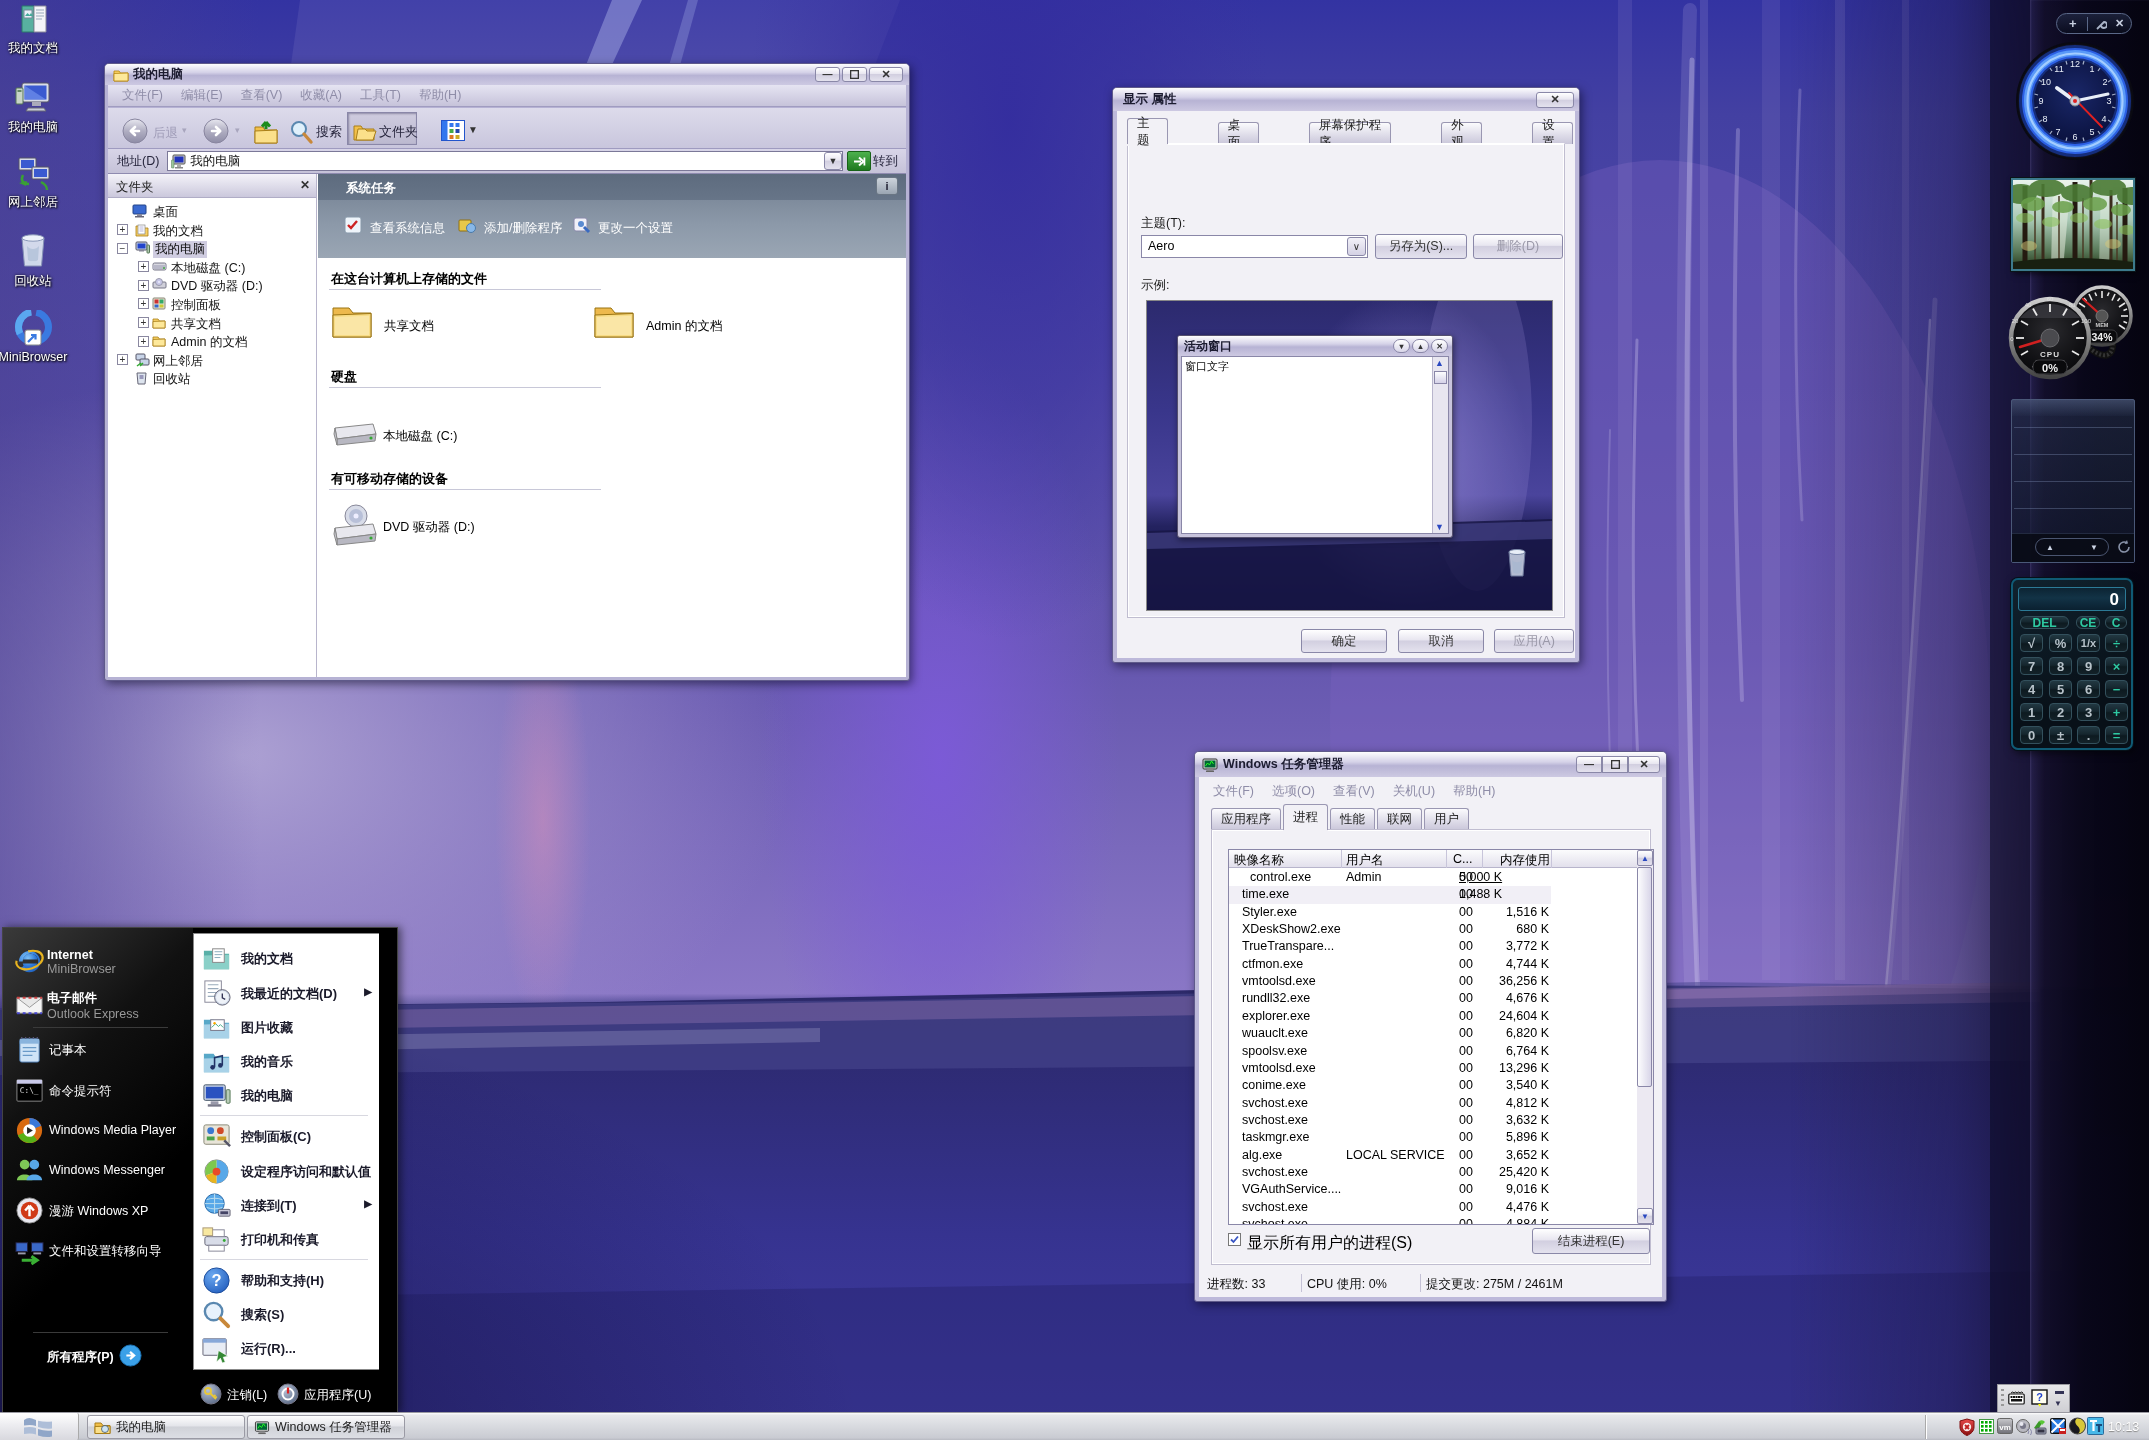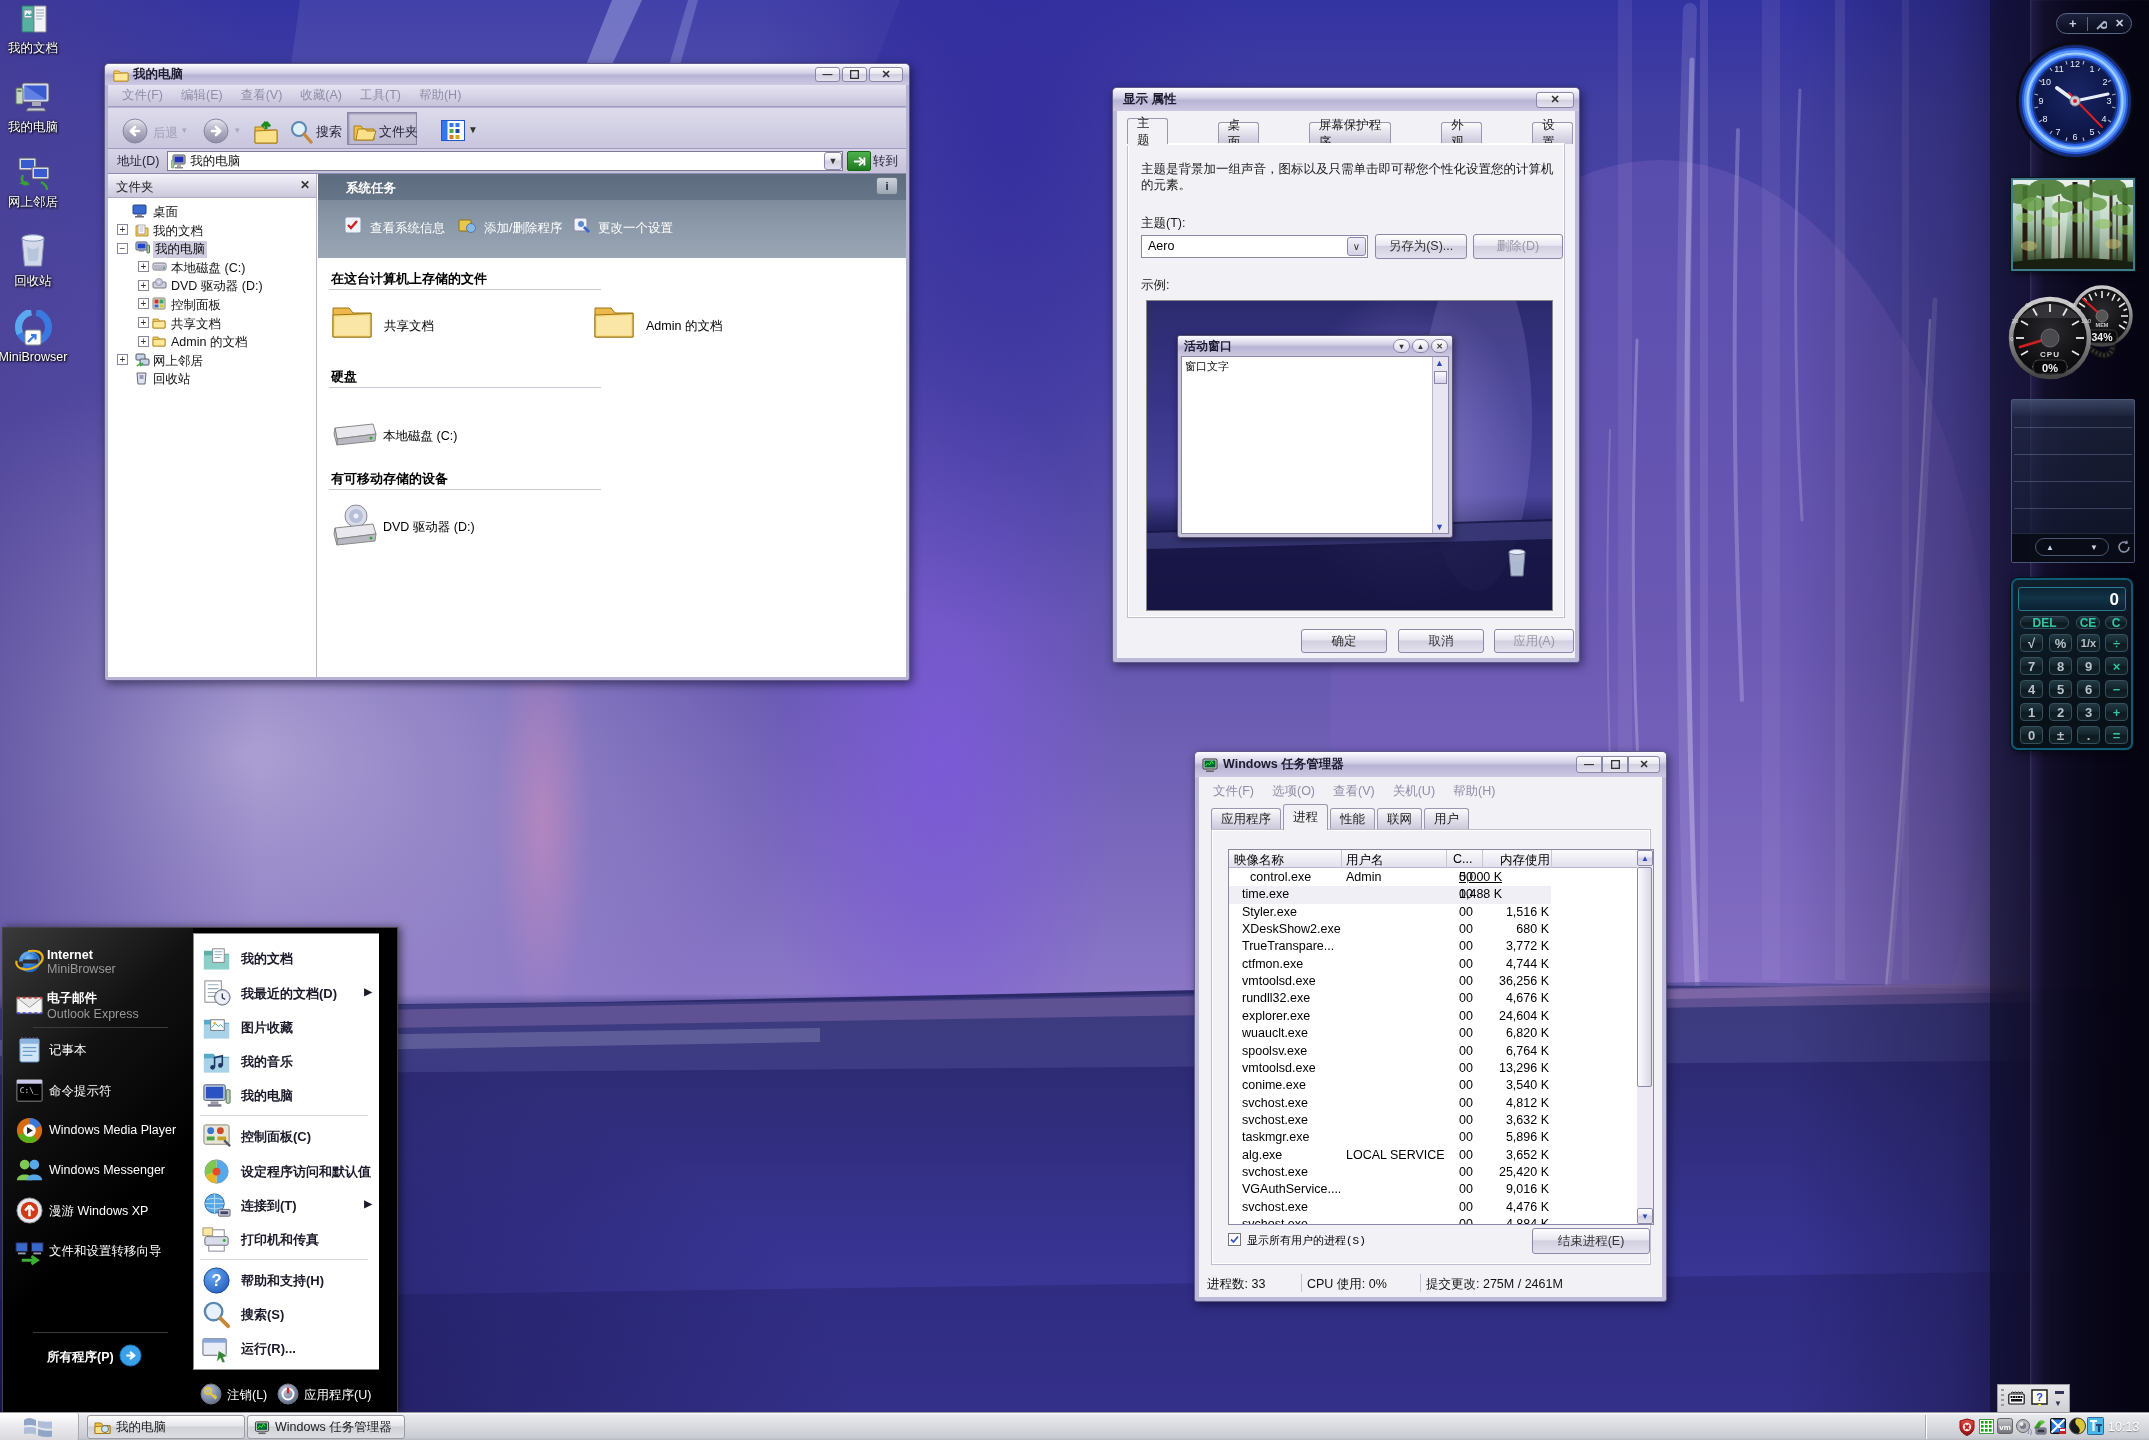--- a/index.html
+++ b/index.html
@@ -447,21 +447,20 @@
   <div class="abs" style="left:4px;top:23px;right:4px;bottom:4px;background:#f2f1f6;">
 
     <div class="abs" style="left:10px;top:9px;height:24px;display:flex;align-items:flex-end;gap:48px;" id="tabs">
       <div class="tab tabon">主题</div>
           <div class="tab">桌面</div>
           <div class="tab">屏幕保护程序</div>
           <div class="tab">外观</div>
           <div class="tab">设置</div>
     </div>
     <div class="abs" style="left:10px;top:32px;right:10px;bottom:40px;border:1px solid #c0bdd0;border-top:1px solid #fff;background:#f2f1f6;box-shadow:0 0 0 1px #fff inset;"></div>
-    <div class="abs" style="left:24px;top:50px;font-size:12.5px;color:#1a1a1a;line-height:16px;white-space:nowrap;">主题是背景加一组声音，图标以及只需单击即可帮您个性化设置您的计算机<br>的元素。</div>
     <span class="abs" style="left:24px;top:104px;font-size:12.5px;color:#1a1a1a;">主题(T):</span>
     <div class="abs" style="left:24px;top:124px;width:227px;height:23px;background:#fff;border:1px solid #8a87a8;">
       <span class="abs" style="left:6px;top:3px;font-size:12.5px;">Aero</span>
       <span class="abs cbtn" style="right:1px;top:1px;width:19px;height:19px;font-size:10px;background:linear-gradient(180deg,#f2f1f8,#d4d1e4);">∨</span>
     </div>
     <span class="abs cbtn" style="left:258px;top:123px;width:92px;height:25px;font-size:12.5px;">另存为(S)...</span>
     <span class="abs cbtn" style="left:356px;top:123px;width:90px;height:25px;font-size:12.5px;color:#9a98a8;">删除(D)</span>
     <span class="abs" style="left:24px;top:166px;font-size:12.5px;color:#1a1a1a;">示例:</span>
 
     <div class="abs" style="left:29px;top:189px;width:407px;height:311px;border:1px solid #888;overflow:hidden;">
@@ -700,21 +699,21 @@
         <span class="abs" style="left:0;top:17px;width:15px;height:220px;background:linear-gradient(90deg,#fdfdfe,#d8d5e8);border:1px solid #8a87a8;border-radius:2px;"></span>
         <span class="abs cbtn" style="left:0;bottom:0;width:16px;height:16px;border-radius:2px;font-size:8px;color:#2a48c0;">▼</span>
       </div>
     </div>
 
     <span class="abs" style="left:29px;top:456px;width:13px;height:13px;background:#fff;border:1px solid #777;display:flex;align-items:center;justify-content:center;">
           <svg width="9" height="9" viewBox="0 0 9 9">
             <path d="M1 4.5 l2.5 2.5 L8 1.5" stroke="#3a56c4" stroke-width="1.8" fill="none"></path>
           </svg>
         </span>
-    <span class="abs" style="left:48px;top:456px;font-size:11px;font-family:Liberation Mono, monospace;">显示所有用户的进程(S)</span>
+    <span class="abs" style="left:48px;top:456px;font-size:16px;">显示所有用户的进程(S)</span>
     <span class="abs cbtn" style="left:333px;top:451px;width:118px;height:26px;font-size:12.5px;">结束进程(E)</span>
 
     <div class="abs" style="left:3px;right:3px;bottom:3px;height:21px;background:#f2f1f6;font-size:12.5px;color:#111;">
       <span class="abs" style="left:5px;top:3px;">进程数: 33</span>
       <i class="abs" style="left:99px;top:1px;height:18px;border-left:1px solid #c5c2d6;"></i>
       <span class="abs" style="left:105px;top:3px;">CPU 使用: 0%</span>
       <i class="abs" style="left:218px;top:1px;height:18px;border-left:1px solid #c5c2d6;"></i>
       <span class="abs" style="left:224px;top:3px;">提交更改: 275M / 2461M</span>
     </div>
   </div>

